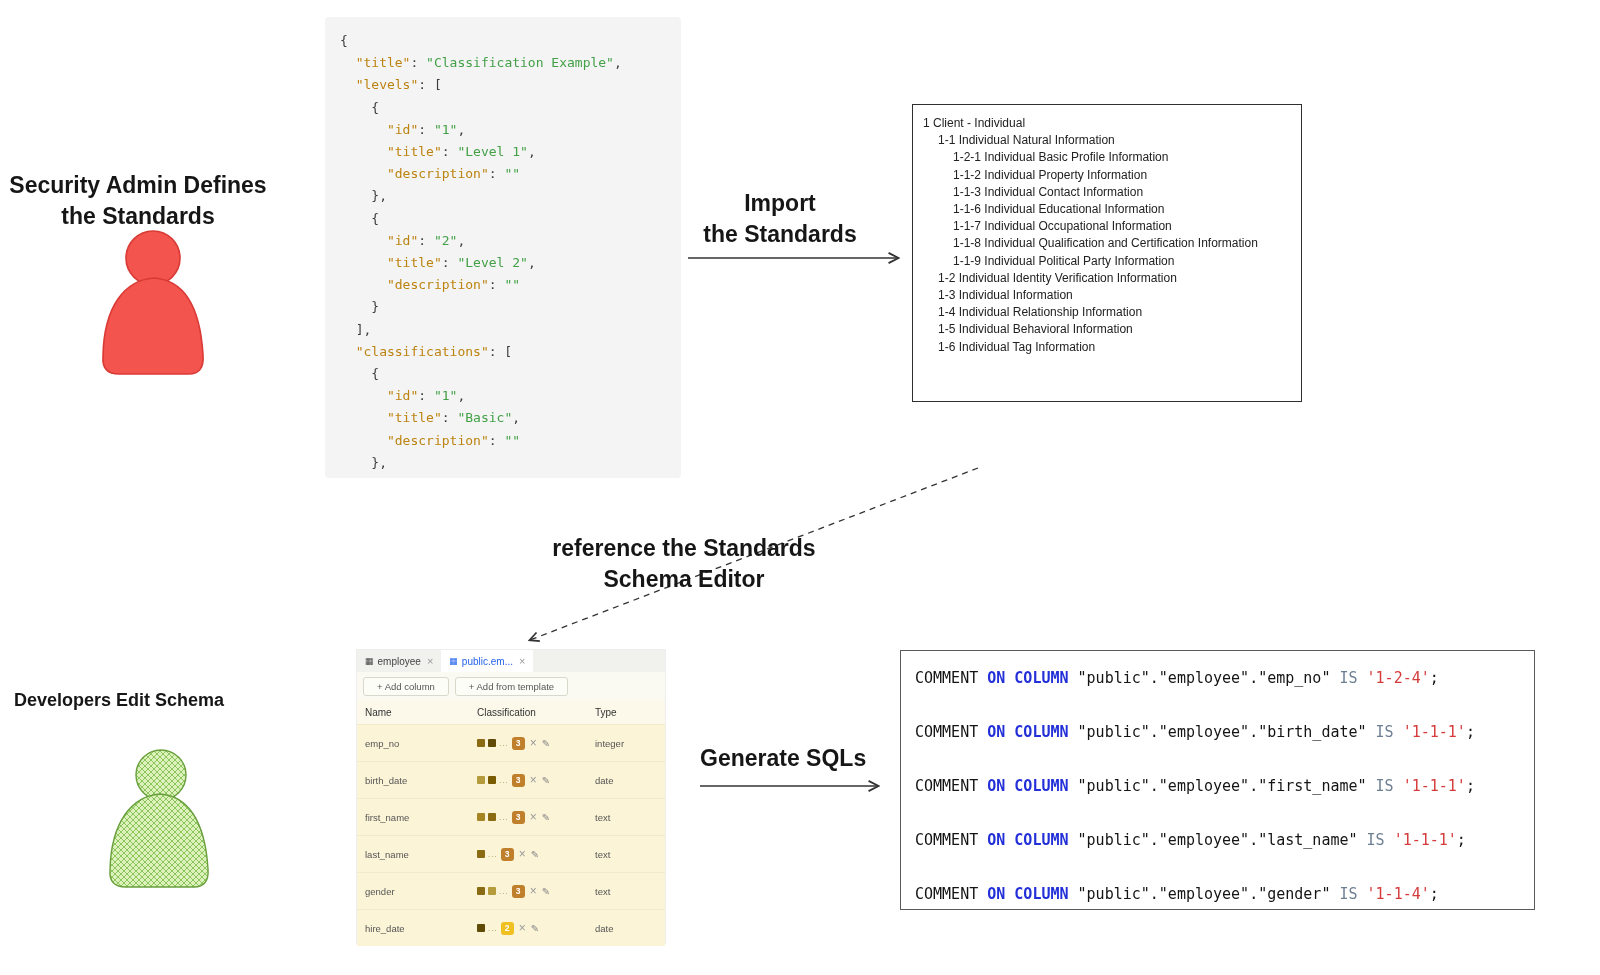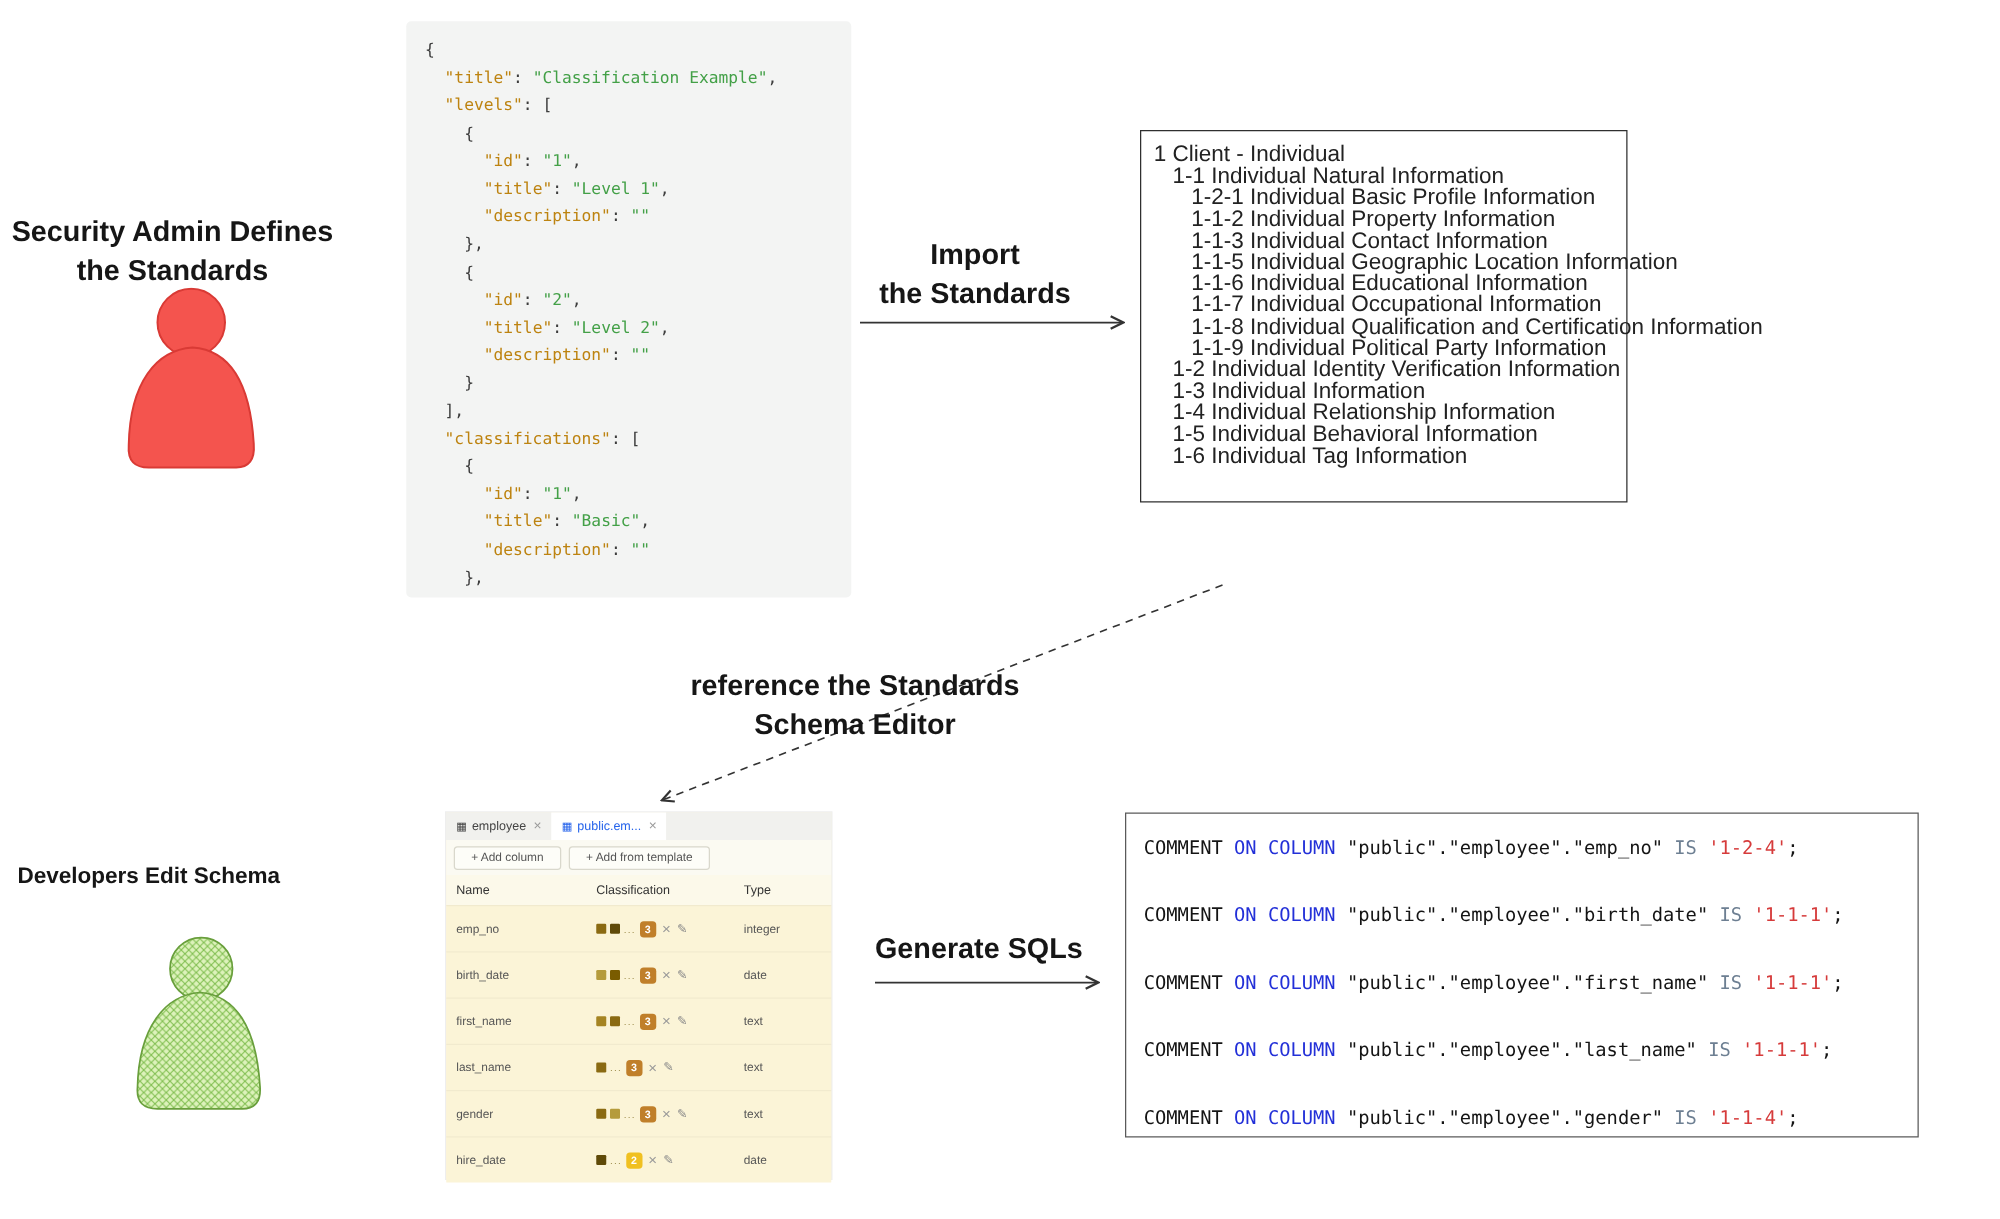--- a/index.html
+++ b/index.html
@@ -22,28 +22,28 @@
 
   
   .json-block{position:absolute;left:325px;top:17px;width:356px;height:461px;
     background:#f3f4f3;border-radius:4px;padding:13px 0 0 15px;box-sizing:border-box;
     font-family:"DejaVu Sans Mono",monospace;font-size:13px;line-height:22.2px;white-space:pre;}
   .code-line{white-space:pre;}
   .tok-p{color:#3c3c3c;}
   .tok-k{color:#bd8310;}
   .tok-s{color:#43a047;}
   .tok-c{color:#141414;margin-top:32px;}
-  .tok-b{color:#2330d8;}
+  .tok-b{color:#2330d8;font-weight:bold;}
   .tok-g{color:#6d7f92;}
   .tok-r{color:#d63b3b;}
 
   
   .classification-box{position:absolute;left:912px;top:104px;width:390px;height:298px;
     background:#fff;border:1px solid #2f2f2f;box-sizing:border-box;padding:10px 10px;
-    font-size:18px;line-height:17.2px;color:#222;}
+    font-size:12px;line-height:17.2px;color:#222;}
   .cls-item{white-space:nowrap;}
 
   
   .schema-editor{position:absolute;left:357px;top:650px;width:308px;height:293px;
     box-sizing:border-box;background:#fbf4d7;font-size:10px;box-shadow:0 0 0 1px #eee;}
   .se-tabs{display:flex;height:22px;background:#f1f1ee;align-items:stretch;}
   .se-tab{display:flex;align-items:center;gap:4px;padding:0 8px;font-size:10px;cursor:default;}
   .se-tab .tab-icon{font-size:9px;}
   .se-tab .tab-close{color:#999;font-size:11px;margin-left:2px;}
   .se-tab-1{background:#f1f1ee;color:#444;}
@@ -104,21 +104,20 @@
     <div>Import</div>
     <div>the Standards</div>
   </div>
 
   <div class="classification-box">
       <div class="cls-item" style="padding-left: 0px;">1 Client - Individual</div>
       <div class="cls-item" style="padding-left: 15px;">1-1 Individual Natural Information</div>
       <div class="cls-item" style="padding-left: 30px;">1-2-1 Individual Basic Profile Information</div>
       <div class="cls-item" style="padding-left: 30px;">1-1-2 Individual Property Information</div>
       <div class="cls-item" style="padding-left: 30px;">1-1-3 Individual Contact Information</div>
-      <div class="cls-item" style="padding-left: 30px;">1-1-5 Individual Geographic Location Information</div>
       <div class="cls-item" style="padding-left: 30px;">1-1-6 Individual Educational Information</div>
       <div class="cls-item" style="padding-left: 30px;">1-1-7 Individual Occupational Information</div>
       <div class="cls-item" style="padding-left: 30px;">1-1-8 Individual Qualification and Certification Information</div>
       <div class="cls-item" style="padding-left: 30px;">1-1-9 Individual Political Party Information</div>
       <div class="cls-item" style="padding-left: 15px;">1-2 Individual Identity Verification Information</div>
       <div class="cls-item" style="padding-left: 15px;">1-3 Individual Information</div>
       <div class="cls-item" style="padding-left: 15px;">1-4 Individual Relationship Information</div>
       <div class="cls-item" style="padding-left: 15px;">1-5 Individual Behavioral Information</div>
       <div class="cls-item" style="padding-left: 15px;">1-6 Individual Tag Information</div>
     </div>

